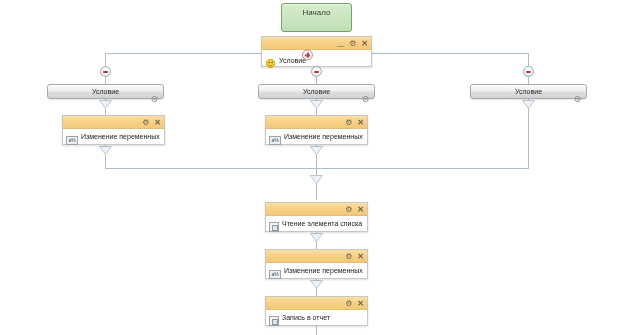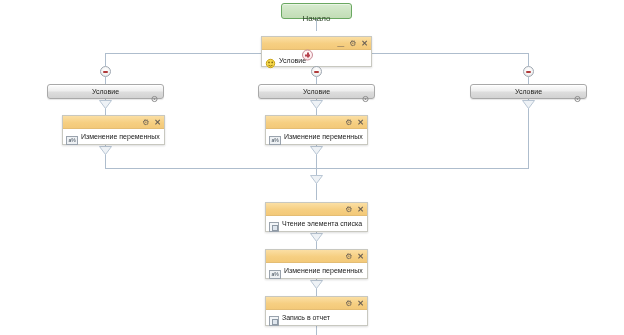--- a/index.html
+++ b/index.html
@@ -198,21 +198,21 @@
 
   <div class="wire v" style="left:316px;top:279px;height:17px;"></div>
   <div class="arrow-wrap" style="left:310px;top:280px;">
     <svg width="13" height="9" viewBox="0 0 13 9">
         <polygon points="0.5,0.5 12.5,0.5 6.5,8.5" fill="#eef2f6" stroke="#b9c6d4" stroke-width="1"></polygon>
       </svg>
   </div>
 
   <div class="wire v" style="left:316px;top:326px;height:9px;"></div>
 
-  <div class="start-node" style="left:281px;top:3px;width:71px;height:16px;padding-top:8px;">
+  <div class="start-node" style="left:281px;top:3px;width:71px;height:29px;padding-top:2px;">
     <span>Начало</span>
   </div>
 
   <div class="win" style="left:261px;top:36px;width:111px;height:31px;">
     <div class="win-head">
       <div class="win-ctrls">
         <span class="ctrl min">—</span>
         <span class="ctrl gear">⚙</span>
         <span class="ctrl close">✕</span>
       </div>

